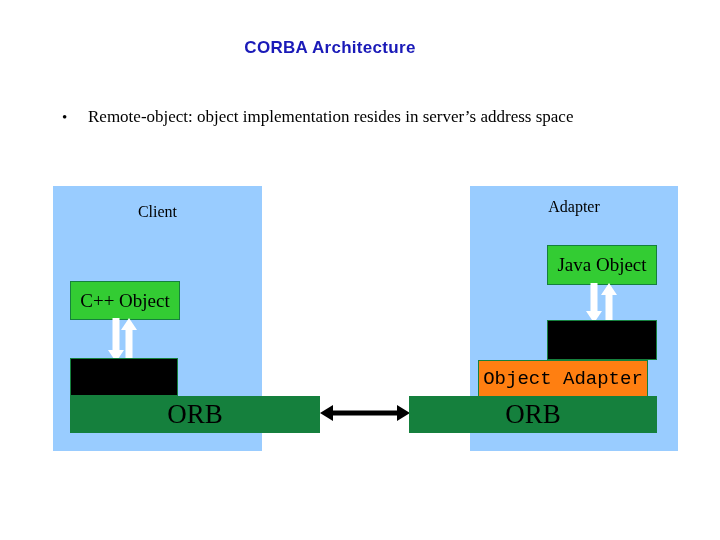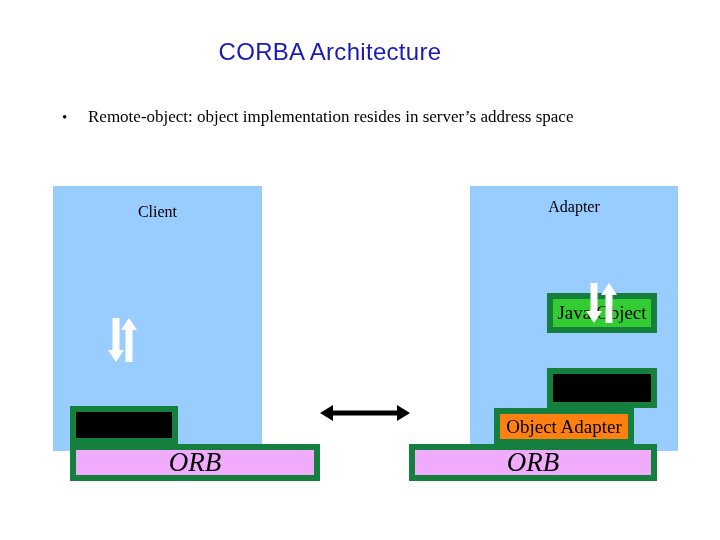--- a/index.html
+++ b/index.html
@@ -17,22 +17,22 @@
   }
 
   
   #title {
     position: absolute;
     left: 0;
     top: 38px;
     width: 660px;
     text-align: center;
     font-family: "Liberation Sans", "DejaVu Sans", sans-serif;
-    font-weight: normal;
-    font-size: 24px;
+    font-weight: bold;
+    font-size: 17px;
     letter-spacing: 0.3px;
     color: #1a1ab8;
     white-space: nowrap;
   }
 
   
   #bullet-row {
     position: absolute;
     left: 62px;
     top: 108px;
@@ -63,44 +63,43 @@
     font-size: 16px;
     color: #000000;
     white-space: nowrap;
   }
   #client-label { left: 53px;  top: 203px; width: 209px; }
   #server-label { left: 470px; top: 198px; width: 208px; }
 
   
   .dbox {
     position: absolute;
-    border: 6px solid #15803d;
+    border: 1px solid #15803d;
     box-sizing: border-box;
     display: flex;
     align-items: center;
     justify-content: center;
     color: #000000;
     white-space: nowrap;
     overflow: visible;
-    margin-top: 48px;
   }
   .green  { background: #33cc33; }
   .black  { background: #000000; }
-  .red    { background: #f0abfc; font-style: italic; }
+  .red    { background: #15803d; }
   .orange { background: #ff7f11; }
 
   
   #cpp-object      { left: 70px;  top: 281px; width: 110px; height: 39px; font-size: 19px; }
   #client-stub     { left: 70px;  top: 358px; width: 108px; height: 38px; }
   #client-orb      { left: 70px;  top: 396px; width: 250px; height: 37px; font-size: 27px; }
 
   
   #java-object     { left: 547px; top: 245px; width: 110px; height: 40px; font-size: 19px; }
   #server-skeleton { left: 547px; top: 320px; width: 110px; height: 40px; }
-  #object-adapter  { left: 494px; top: 360px; width: 140px; height: 37px; font-size: 19px; }
+  #object-adapter  { left: 478px; top: 360px; width: 170px; height: 37px; font-size: 19px; font-family: Liberation Mono, monospace; }
   #server-orb      { left: 409px; top: 396px; width: 248px; height: 37px; font-size: 27px; }
 
   
   .warrow { position: absolute; }
   .warrow .shaft {
     position: absolute;
     left: 50%;
     transform: translateX(-50%);
     width: 7px;
     background: #ffffff;
@@ -146,20 +145,21 @@
   <div id="title">CORBA Architecture</div>
 
   <div id="bullet-row">
     <span id="bullet-glyph">•</span>
     <span id="bullet-text">Remote-object: object implementation resides in server’s address space</span>
   </div>
 
   <div id="client-panel" class="panel"></div>
   <div id="client-label" class="panel-label">Client</div>
 
+  <div id="cpp-object" class="dbox green">C++ Object</div>
 
   <div id="client-arrow-down" class="warrow down">
     <div class="shaft"></div>
       <div class="head"></div>
   </div>
   <div id="client-arrow-up" class="warrow up">
     <div class="shaft"></div>
       <div class="head"></div>
   </div>
 

